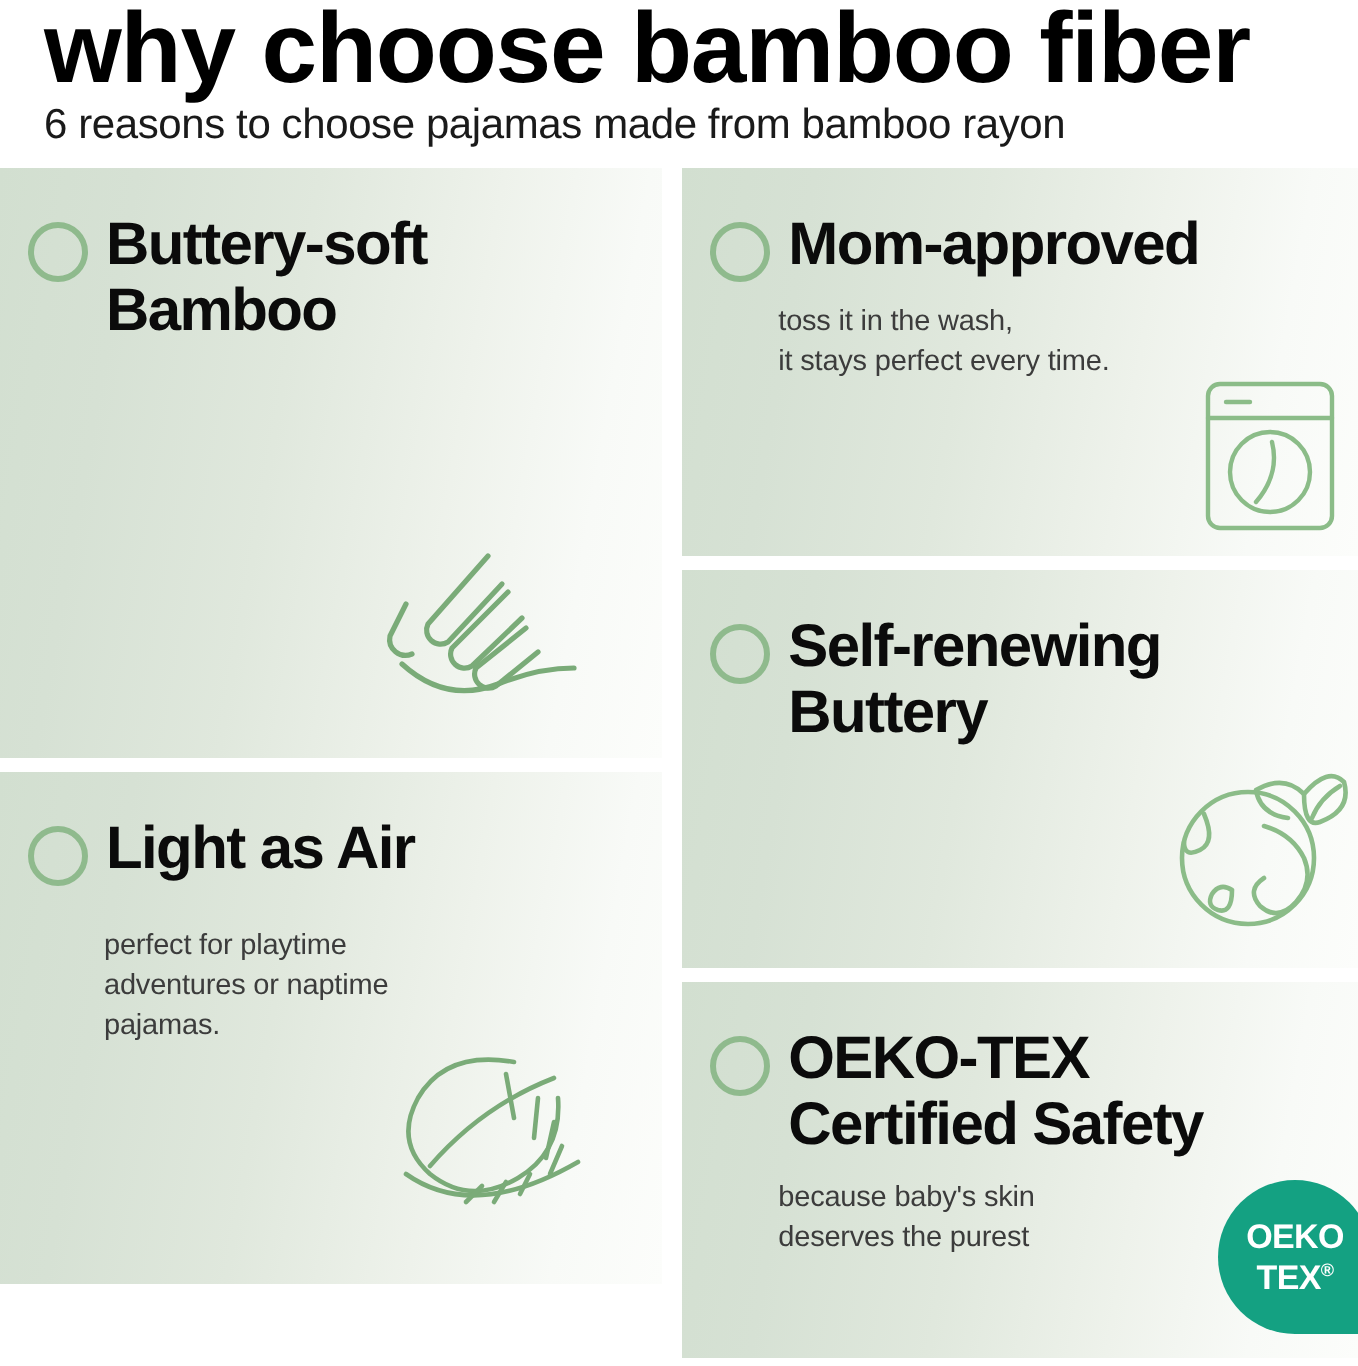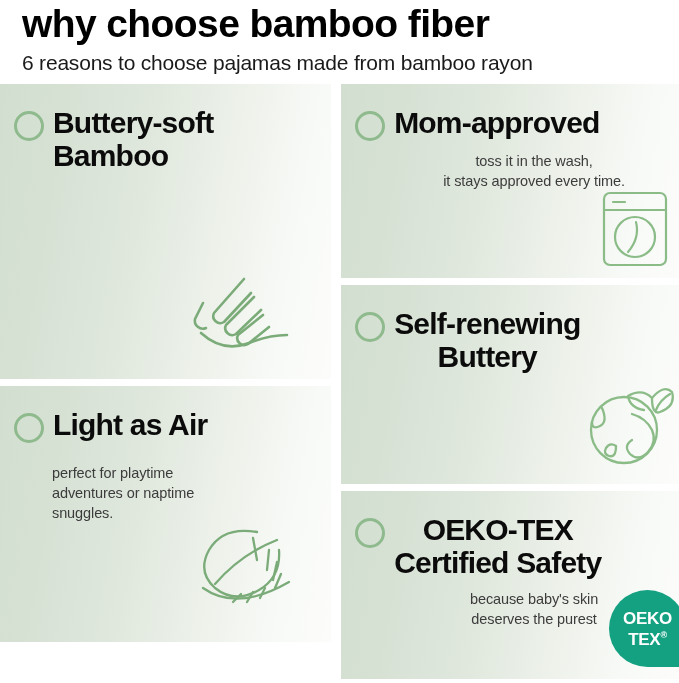--- a/index.html
+++ b/index.html
@@ -15,21 +15,21 @@
     color: #111111;
     position: relative;
   }
 
   
   .header {
     padding: 0 0 0 22px;
     box-sizing: border-box;
   }
   .header-title {
-    font-size: 39px;
+    font-size: 50px;
     font-weight: 700;
     letter-spacing: -0.6px;
     line-height: 44px;
     margin: 0;
     padding-top: 2px;
     color: #000000;
     white-space: nowrap;
   }
   .header-subtitle {
     font-size: 21px;
@@ -51,21 +51,21 @@
     height: 595px;
     display: flex;
     gap: 10px;
   }
   .col {
     display: flex;
     flex-direction: column;
     gap: 7px;
   }
   .col-left  { width: 345px; }
-  .col-right { width: 352px; text-align: center; }
+  .col-right { width: 352px; }
 
   
   .card {
     position: relative;
     overflow: hidden;
     background: linear-gradient(100deg,
                 #d2dfd0 0%,
                 #d6e1d4 18%,
                 #e0e8dd 42%,
                 #eef2eb 66%,
@@ -170,21 +170,21 @@
       </span>
     </div>
 
     <div class="card card-left-2">
       <div class="card-head">
         <span class="bullet"></span>
         <h2 class="card-title" style="white-space: pre-line;">Light as Air</h2>
       </div>
       <p class="card-body body-indent-lg">perfect for playtime
 adventures or naptime
-snuggles.</p>
+pajamas.</p>
       <span class="icon-abs icon-feather">
         <svg width="128" height="96" viewBox="0 0 128 96" fill="none" stroke="#7aab78" stroke-width="2.3" stroke-linecap="round" stroke-linejoin="round">
           <path d="M72 10 q-34 -6 -48 18 q-12 22 6 38 q20 16 44 2 q22 -13 20 -40"></path>
           <path d="M30 62 q26 -30 62 -44"></path>
           <path d="M18 66 q34 24 86 -6"></path>
           <path d="M68 16 l4 22"></path>
           <path d="M84 28 l-2 20"></path>
           <path d="M92 40 l-4 18"></path>
           <path d="M96 52 l-6 14"></path>
           <path d="M56 72 l-8 8"></path>
@@ -197,21 +197,21 @@
   </div>
 
   <div class="col col-right">
 
     <div class="card card-right-1">
       <div class="card-head">
         <span class="bullet"></span>
         <h2 class="card-title" style="white-space: pre-line;">Mom-approved</h2>
       </div>
       <p class="card-body body-indent-sm">toss it in the wash,
-it stays approved every time.</p>
+it stays perfect every time.</p>
       <span class="icon-abs icon-washer">
         <svg width="68" height="78" viewBox="0 0 68 78" fill="none" stroke="#8bbc88" stroke-width="2.2" stroke-linecap="round" stroke-linejoin="round">
           <rect x="3" y="3" width="62" height="72" rx="6"></rect>
           <path d="M3 20 H65"></path>
           <path d="M12 12 H24"></path>
           <circle cx="34" cy="47" r="20"></circle>
           <path d="M27 62 q12 -14 8 -30"></path>
         </svg>
       </span>
     </div>

